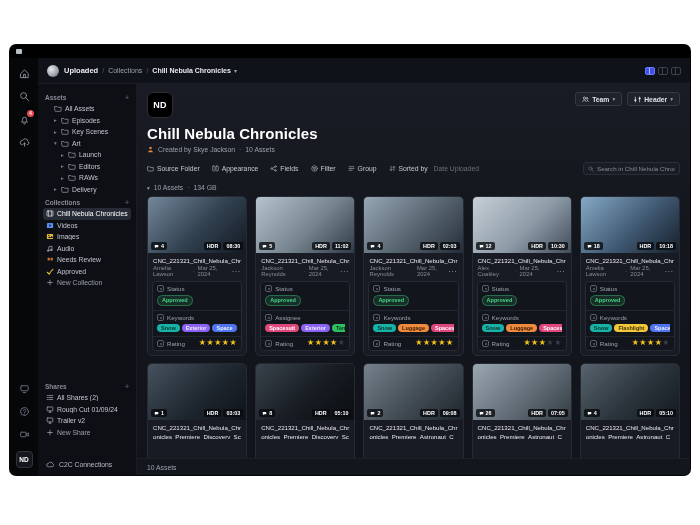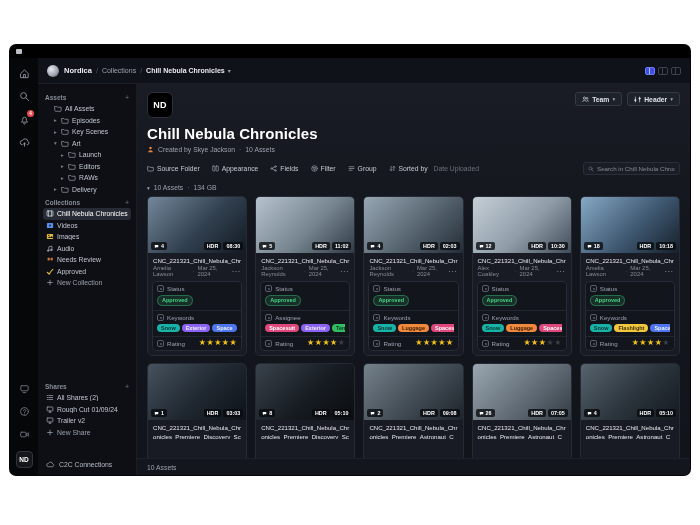--- a/index.html
+++ b/index.html
@@ -164,21 +164,21 @@
           <svg viewBox="0 0 12 12" width="9" height="9" fill="none" stroke="currentColor" stroke-width="1" stroke-linecap="round" stroke-linejoin="round">
             <rect x="1.8" y="3.5" width="6" height="5" rx="1"></rect>
             <path d="M7.8 5.5l2.4-1.3v3.6L7.8 6.5z"></path>
           </svg>
         </span>
         <span class="nd-chip">ND</span>
       </div>
     <div class="main-col">
       <div class="topbar">
         <span class="brand-logo"></span>
-        <span class="crumb-name">Nordica</span>
+        <span class="crumb-name">Uploaded</span>
         <span class="crumb-sep">/</span>
         <span class="crumb">Collections</span>
         <span class="crumb-sep">/</span>
         <span class="crumb current">Chill Nebula Chronicles</span>
         <span class="crumb-chev">▾</span>
         <span class="panel-icons">
           <span class="panel-ic active"></span>
           <span class="panel-ic"></span>
           <span class="panel-ic"></span>
         </span>

